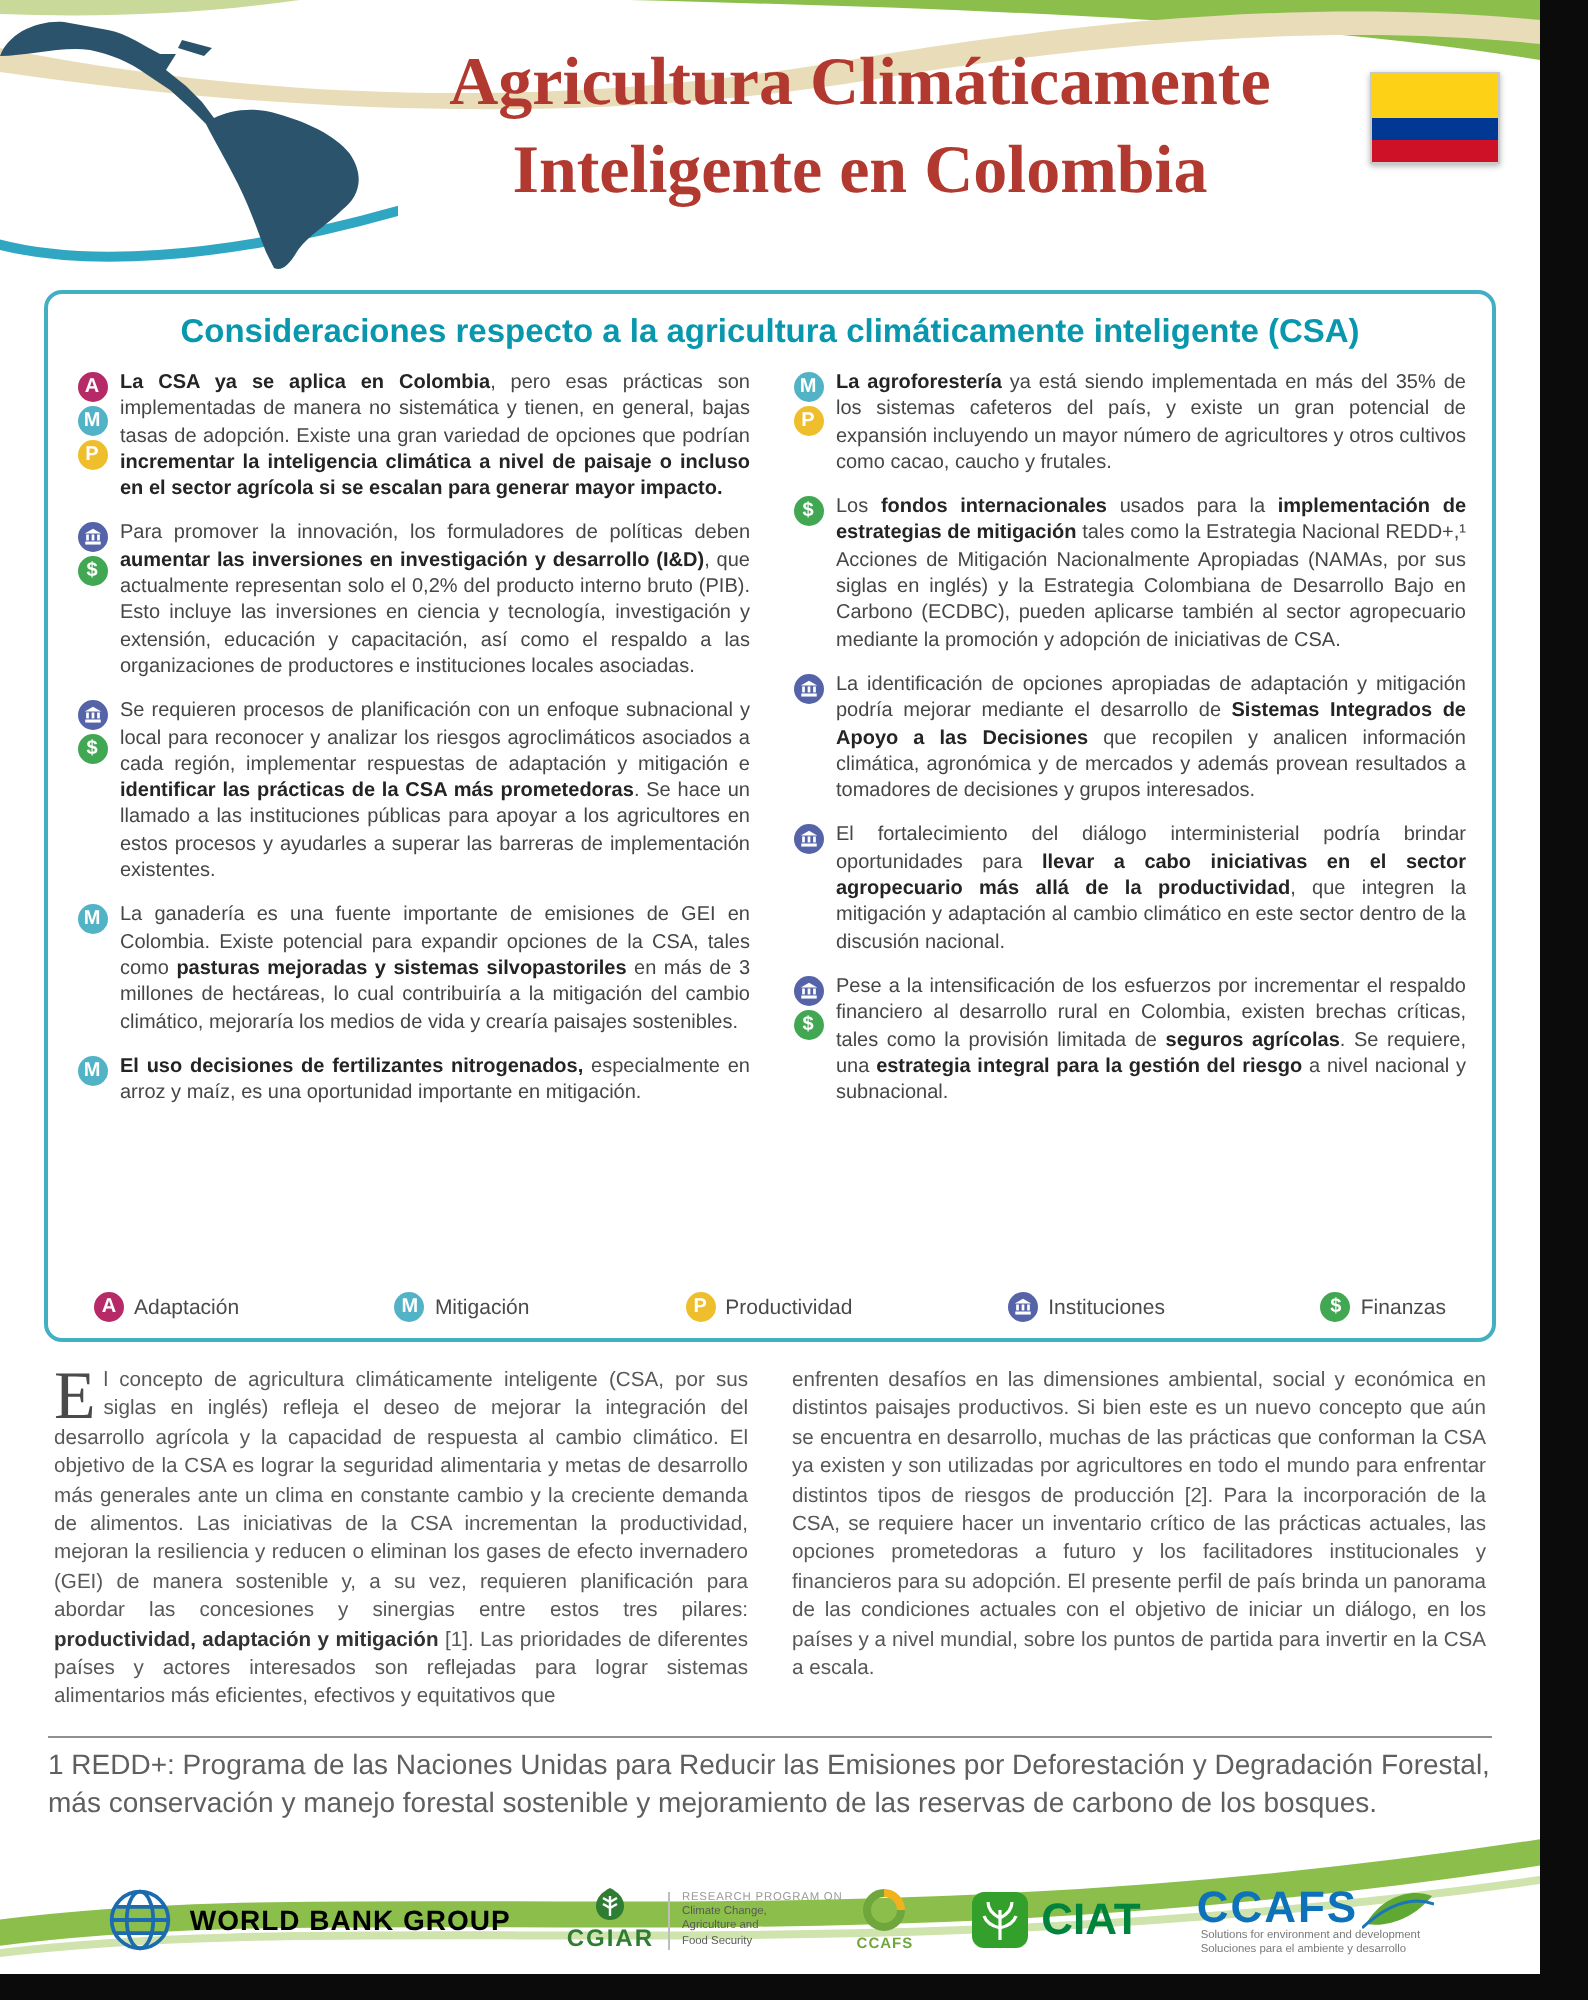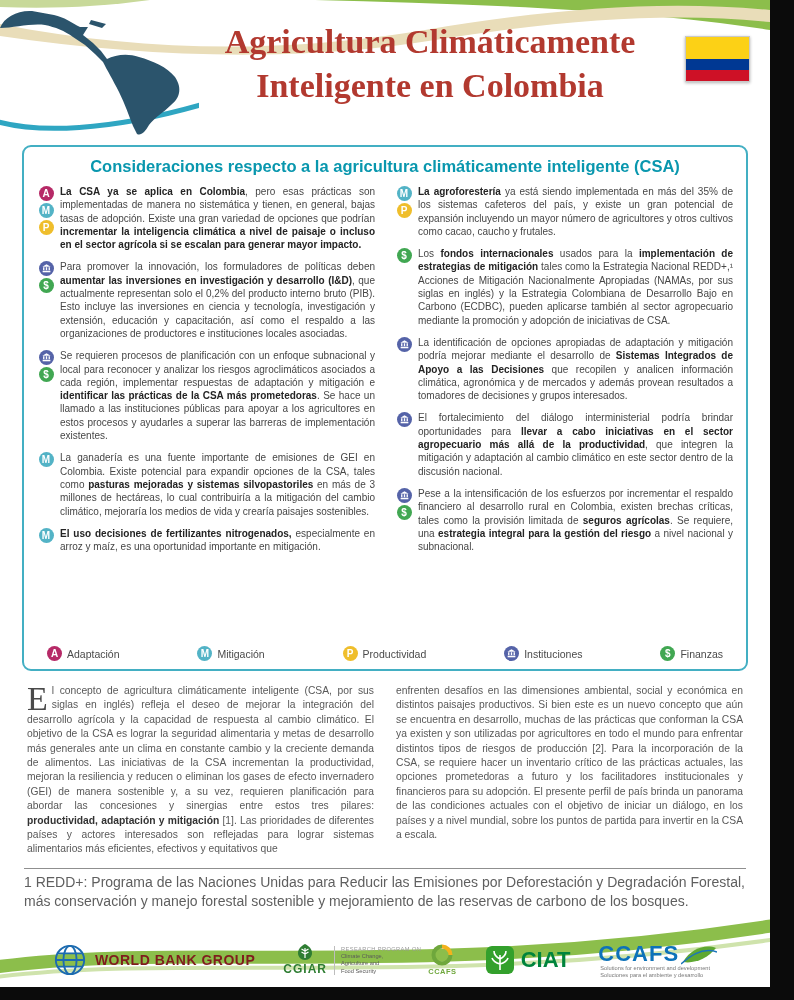--- a/index.html
+++ b/index.html
@@ -49,21 +49,21 @@
   
   .footnote{margin:11px 24px 0;border-top:1px solid #8f8f8f;padding-top:4px;
             font-size:14px;color:#5f5f5f;line-height:1.35;}
 
   
   .bottom-ribbon{position:absolute;left:0;bottom:0;z-index:0;}
   .logos{position:absolute;left:0;right:0;bottom:7px;z-index:1;
          display:flex;align-items:center;justify-content:center;gap:28px;}
   .logo{display:flex;align-items:center;}
   .wb{gap:8px;}
-  .wb-text{font-weight:700;font-size:14px;color:#7f1d1d;letter-spacing:.5px;text-align:right;}
+  .wb-text{font-weight:700;font-size:14px;color:#000000;letter-spacing:.5px;text-align:right;}
   .cgiar-group{gap:7px;align-items:center;}
   .cgiar-mark{display:flex;flex-direction:column;align-items:center;}
   .cgiar-text{color:#2E7D32;font-weight:700;font-size:12px;letter-spacing:1px;}
   .program-text{font-size:5.7px;color:#5a5a5a;line-height:1.3;border-left:1px solid #bdbdbd;padding-left:6px;}
   .program-text div:first-child{color:#9a9a9a;letter-spacing:.4px;}
   .ccafs-mark{display:flex;flex-direction:column;align-items:center;}
   .ccafs-text{font-size:7.5px;font-weight:700;color:#6FA73C;letter-spacing:.5px;margin-top:1px;}
   .ciat{gap:6px;}
   .ciat-text{font-size:22px;font-weight:700;color:#00843D;}
   .catie{flex-direction:column;align-items:flex-start;}

